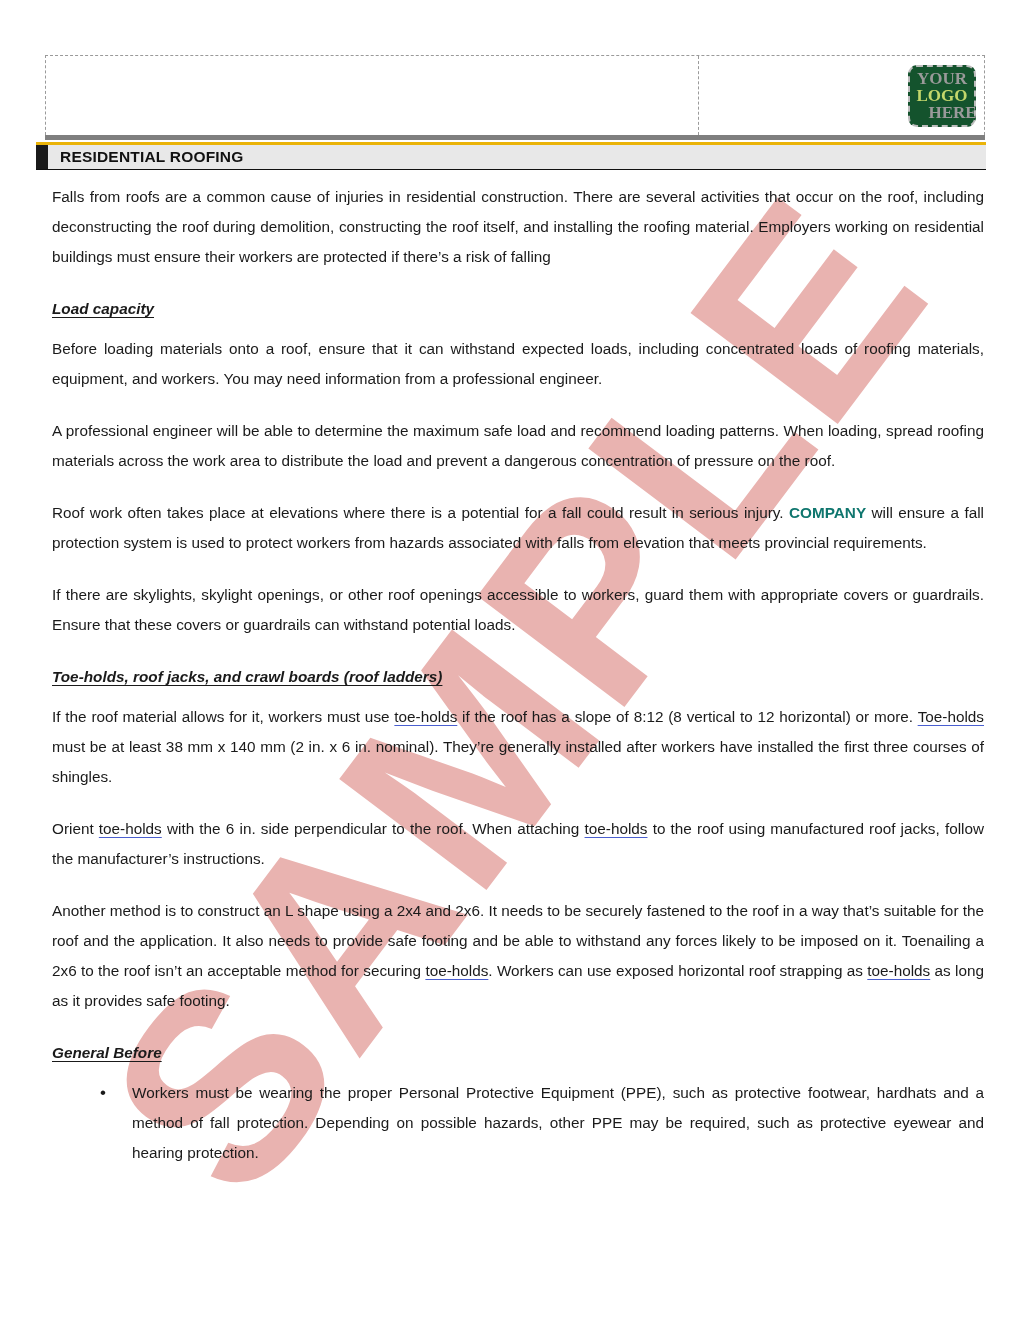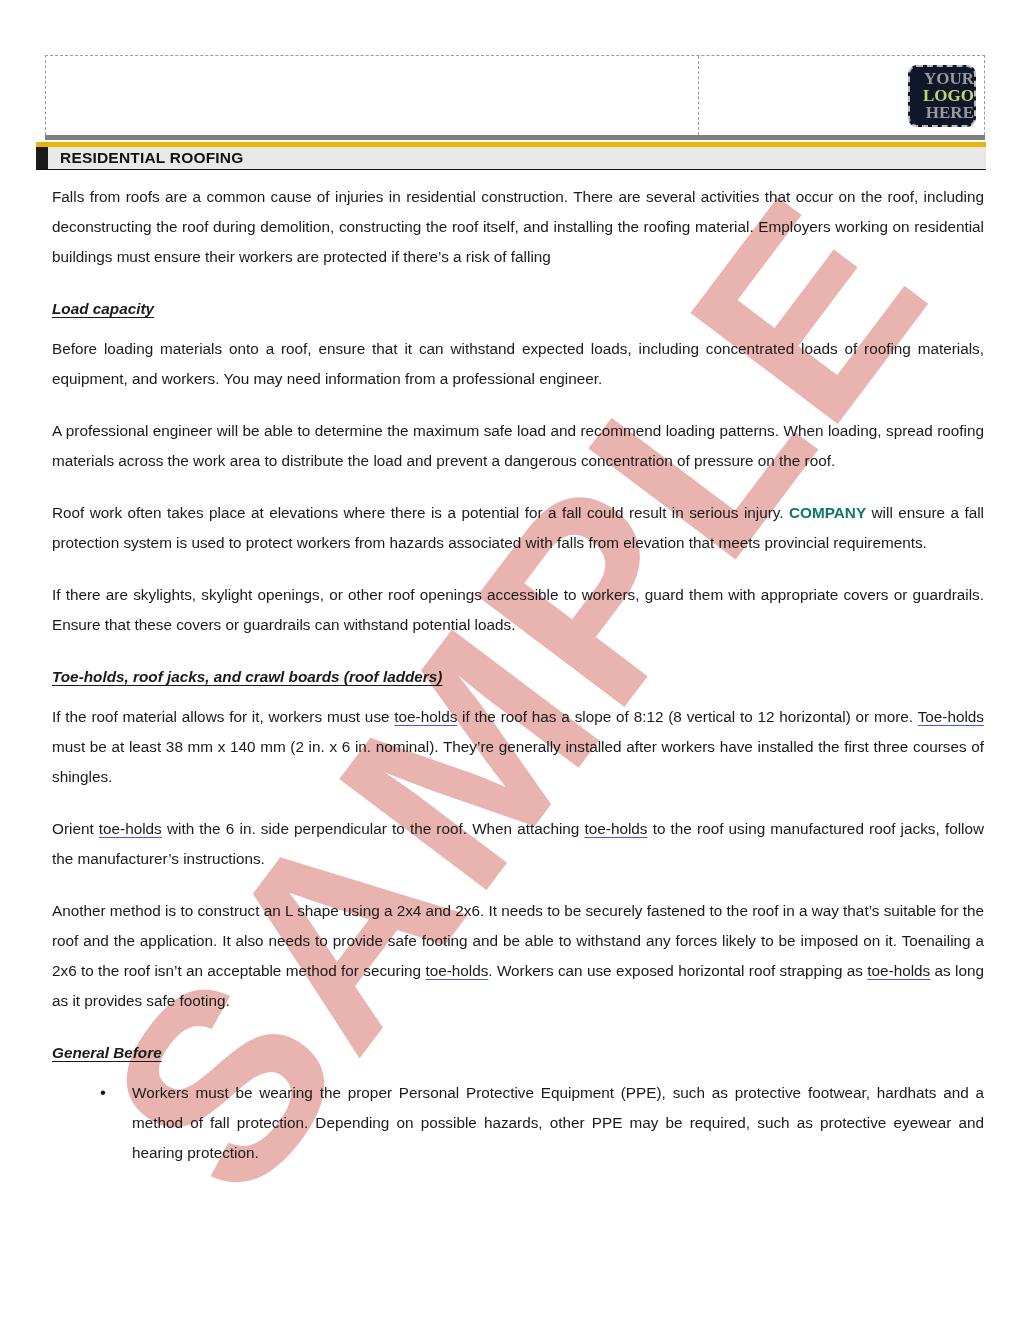--- a/index.html
+++ b/index.html
@@ -103,45 +103,45 @@
 
   
   .logo-box {
     width: 68px;
     height: 62px;
     border: 2px dashed #bdbdbd;
     border-radius: 9px;
     box-sizing: border-box;
     display: flex;
     flex-direction: column;
-    align-items: flex-end;
+    align-items: center;
     justify-content: center;
     line-height: 1.02;
-    background: #0f172a;
+    background: #14532d;
   }
   .logo-line {
     font-family: "Liberation Serif", serif;
     font-size: 17px;
     font-weight: 700;
     letter-spacing: 0px;
   }
   .logo-your  { color: #9a9a9a; }
   .logo-logo  { color: #c3d66b; }
   .logo-here  { color: #9a9a9a; margin-left: 21px; }
 
   
   .title-bar {
     position: absolute;
     left: 36px;
     top: 142px;
     width: 950px;
     height: 28px;
     display: flex;
     align-items: stretch;
-    border-top: 5px solid #eab308;
+    border-top: 3px solid #eab308;
     border-bottom: 1px solid #101010;
     box-sizing: border-box;
   }
   .title-accent {
     width: 12px;
     background: #1a1a1a;
     flex: 0 0 12px;
   }
   .title-body {
     flex: 1;

